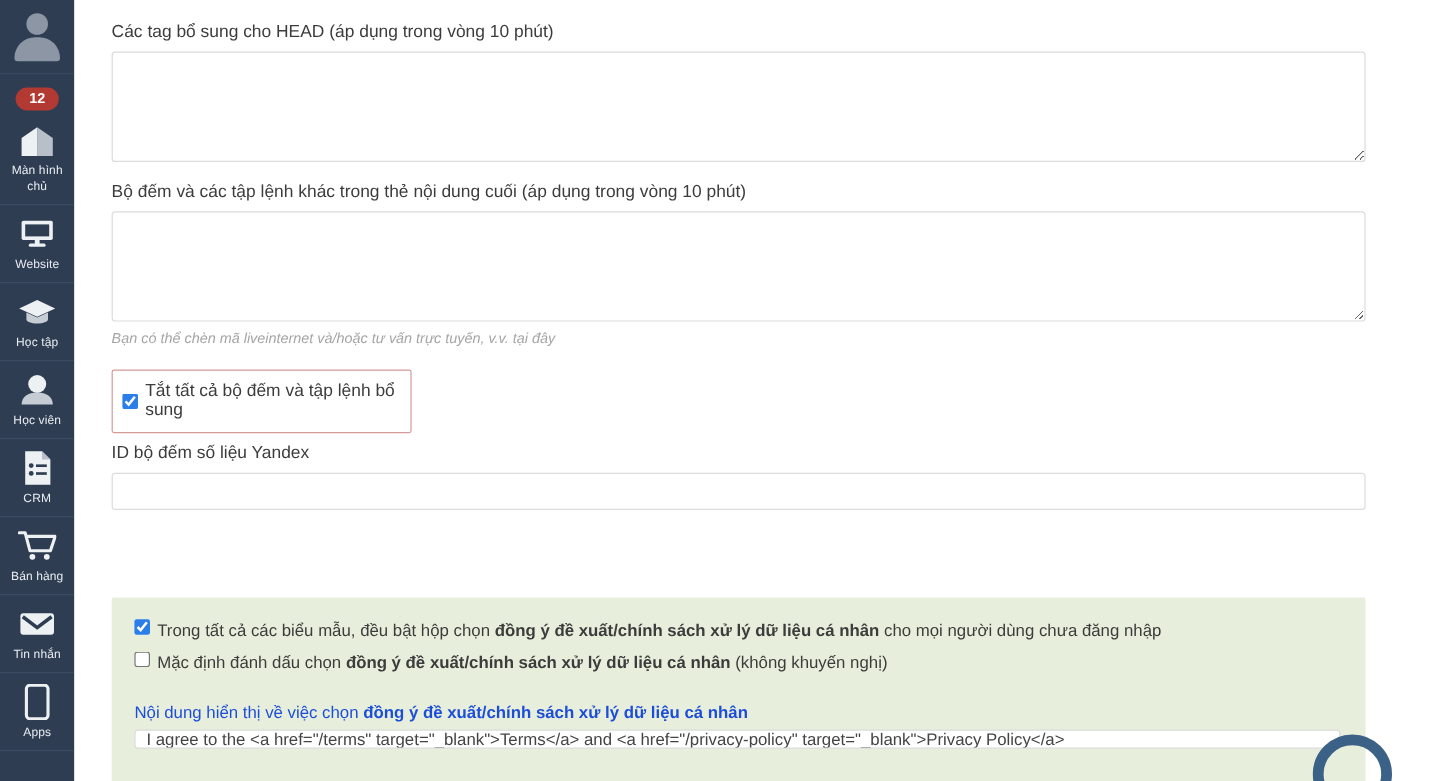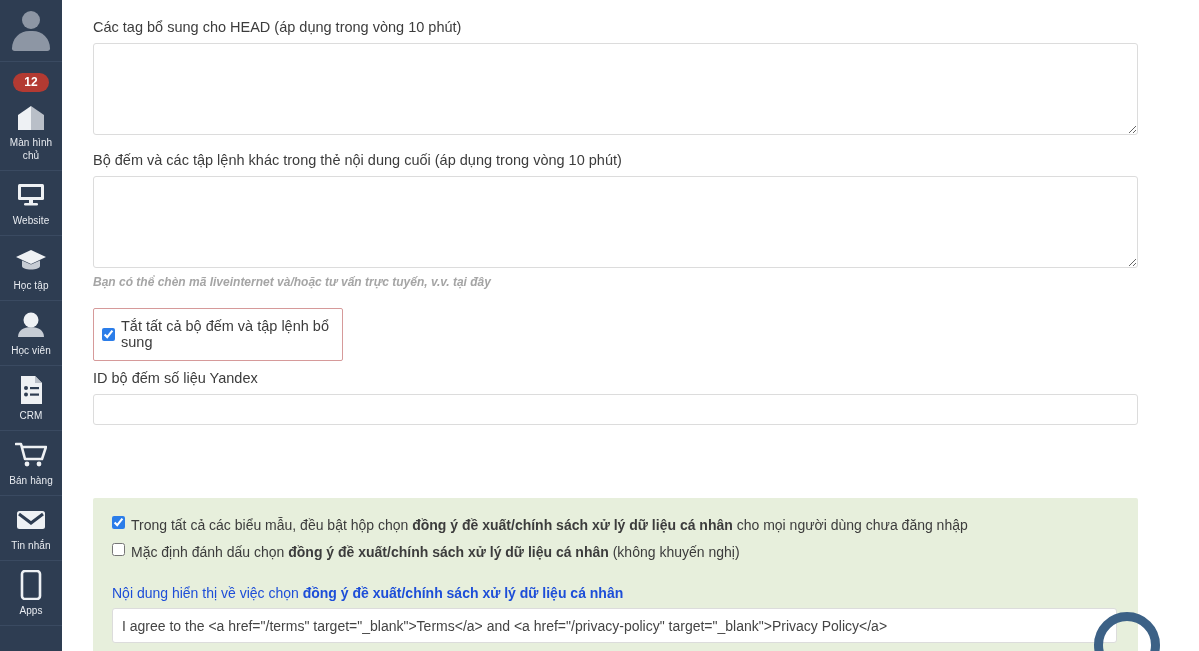--- a/index.html
+++ b/index.html
@@ -109,21 +109,20 @@
     outline: none;
   }
   textarea.ta1 { height: 92px; }
   textarea.ta2 { height: 92px; }
 
   .help-text {
     font-size: 12px;
     color: #a5a5a5;
     font-style: italic;
     margin-top: 7px;
-    font-weight: bold;
   }
 
   .group-1 { margin-bottom: 16px; }
   .group-2 { margin-bottom: 0px; }
 
   
   .cb-highlight {
     margin-top: 19px;
     border: 1px solid #d69a9a;
     background: #ffffff;
@@ -188,21 +187,21 @@
   .gp-label {
     font-size: 14px;
     color: #1d4ed8;
     margin-top: 24px;
     margin-bottom: 7px;
   }
   .gp-label b { font-weight: bold; }
   input.gp-input {
     display: block;
     width: 1005px;
-    height: 35px;
+    height: 16px;
     border: 1px solid #dcdcdc;
     border-radius: 3px;
     background: #ffffff;
     font-family: "Liberation Sans", sans-serif;
     font-size: 14px;
     color: #444444;
     padding: 5px 9px;
     outline: none;
   }
 

